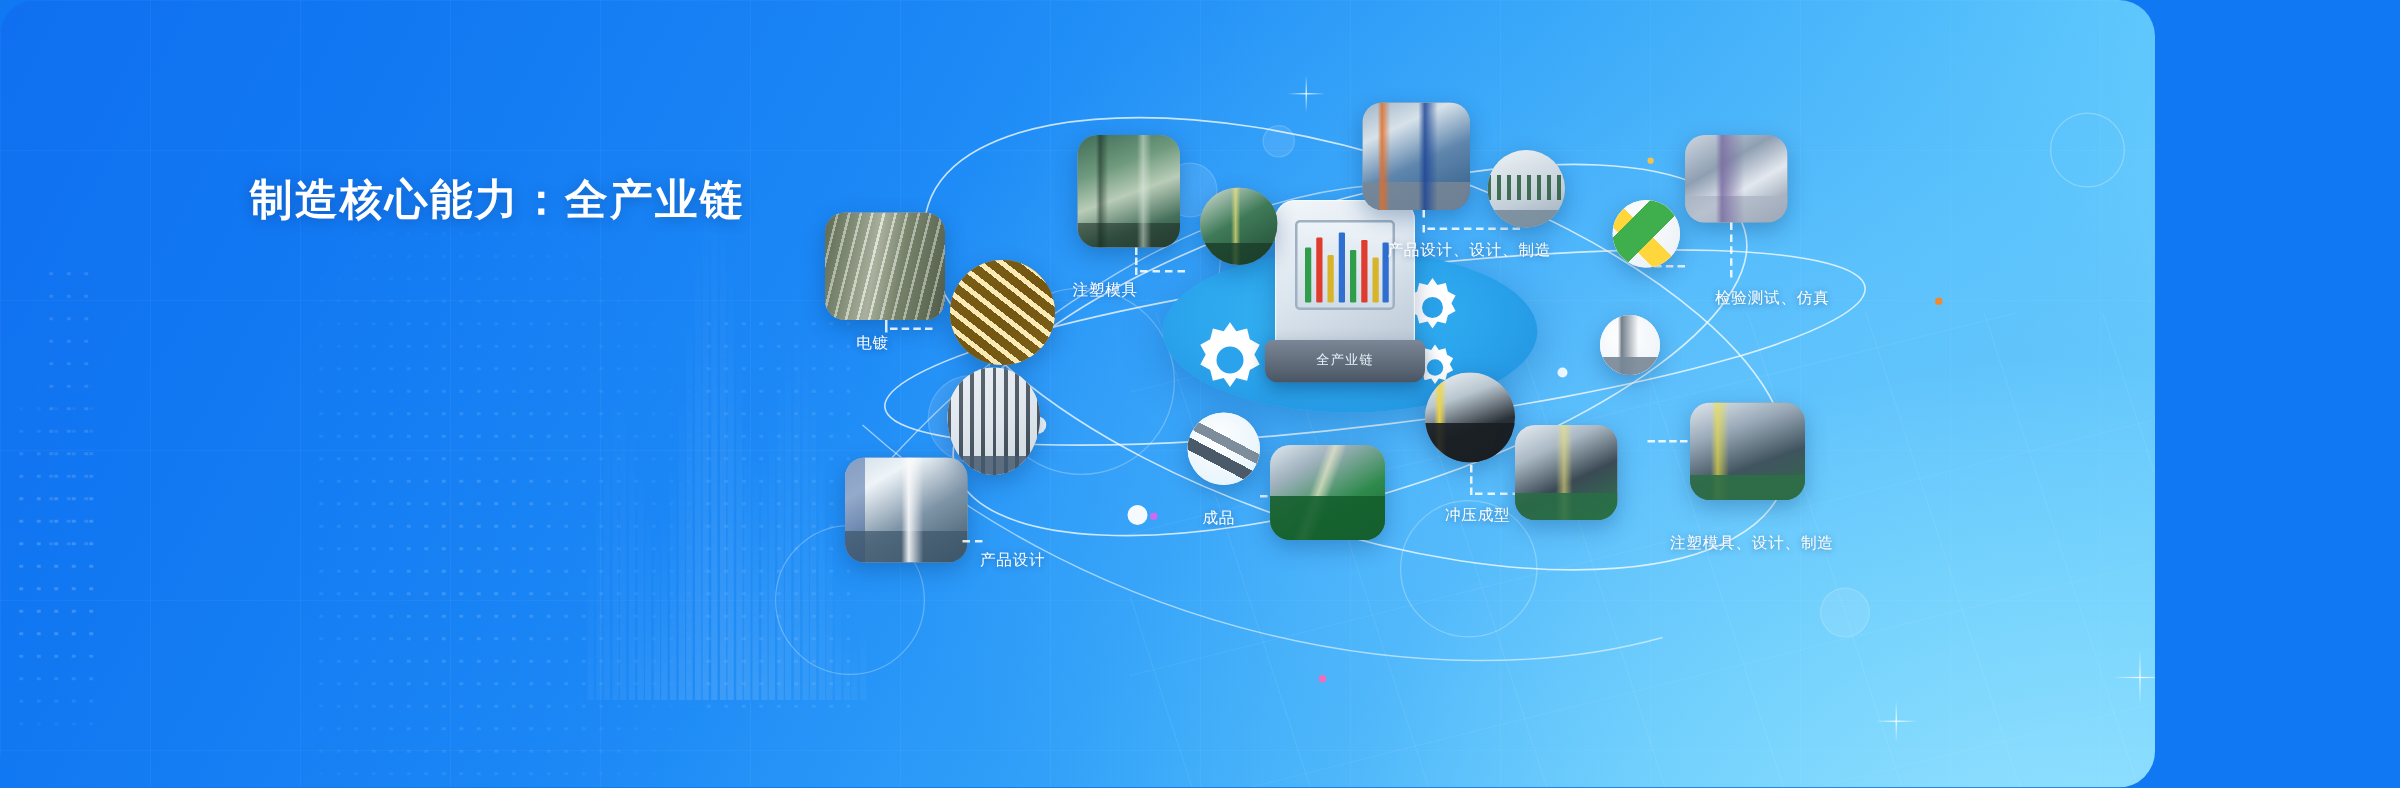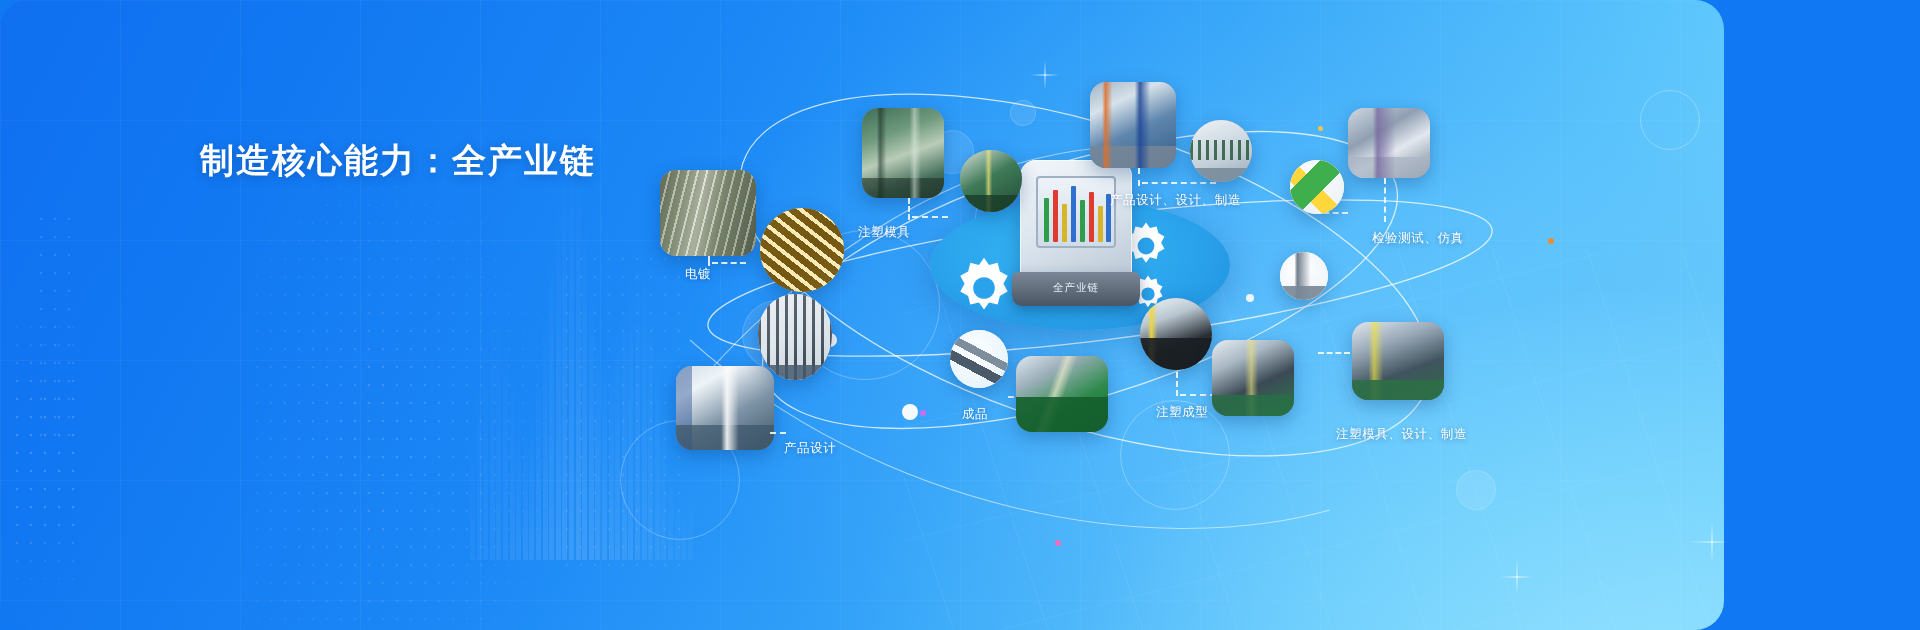--- a/index.html
+++ b/index.html
@@ -395,21 +395,21 @@
       </div>
     </div>
 
     <div class="node" style="left:510px; top:258px;">
       <div class="thumb circ" style="left:0; top:0; width:72px; height:72px;">
         <div class="px" style="background:linear-gradient(160deg,#f2f6f9 0%,#b9c6cf 30%,#2b3138 62%,#1b1f24 100%);"></div>
         <div class="px" style="background:
            linear-gradient(0deg, rgba(25,30,35,.9) 0 44%, transparent 44%),
            linear-gradient(90deg, transparent 10%, rgba(240,215,60,.9) 16%, transparent 24%);"></div>
       </div>
-      <div class="nlabel" style="left:16px; top:106px;">注塑成型</div>
+      <div class="nlabel" style="left:16px; top:106px;">冲压成型</div>
       <div class="dashv" style="left:36px; top:74px; height:24px;"></div>
       <div class="dash" style="left:40px; top:96px; width:36px;"></div>
     </div>
 
     <div class="node" style="left:582px; top:300px;">
       <div class="thumb rr" style="left:0; top:0; width:82px; height:76px;">
         <div class="px" style="background:linear-gradient(155deg,#e6edf3 0%,#aab8c4 28%,#3b4a55 58%,#2d7a4d 100%);"></div>
         <div class="px" style="background:
            linear-gradient(0deg, rgba(40,110,70,.85) 0 28%, transparent 28%),
            linear-gradient(90deg, transparent 40%, rgba(235,225,120,.6) 48%, transparent 56%);"></div>

